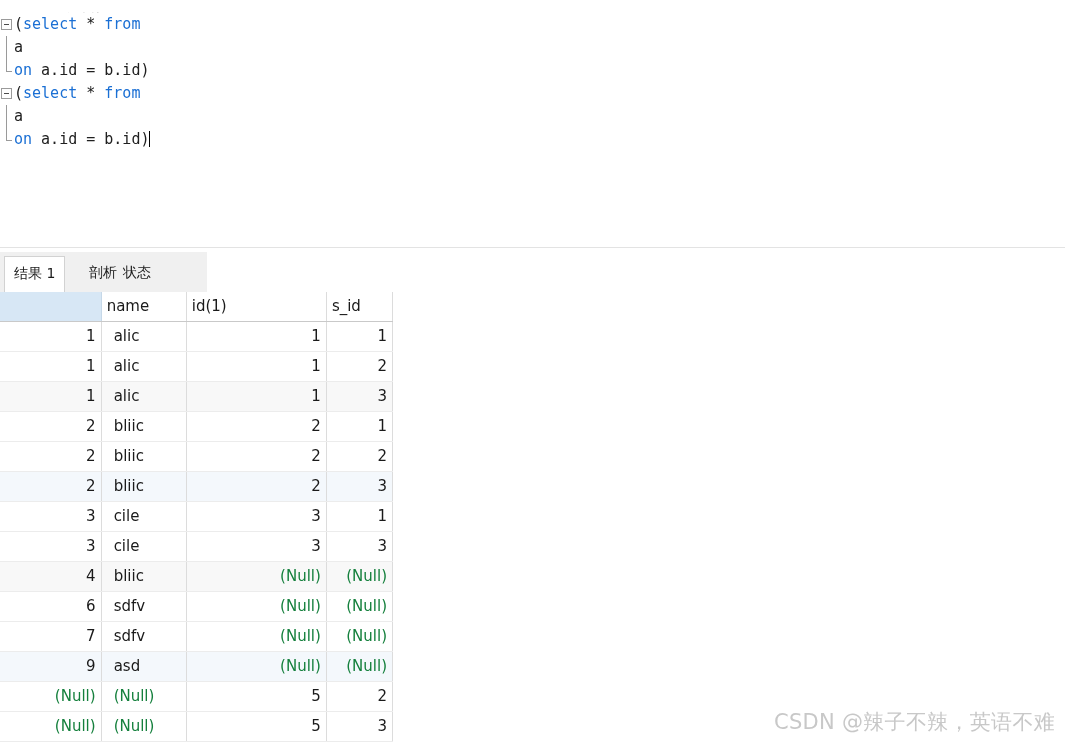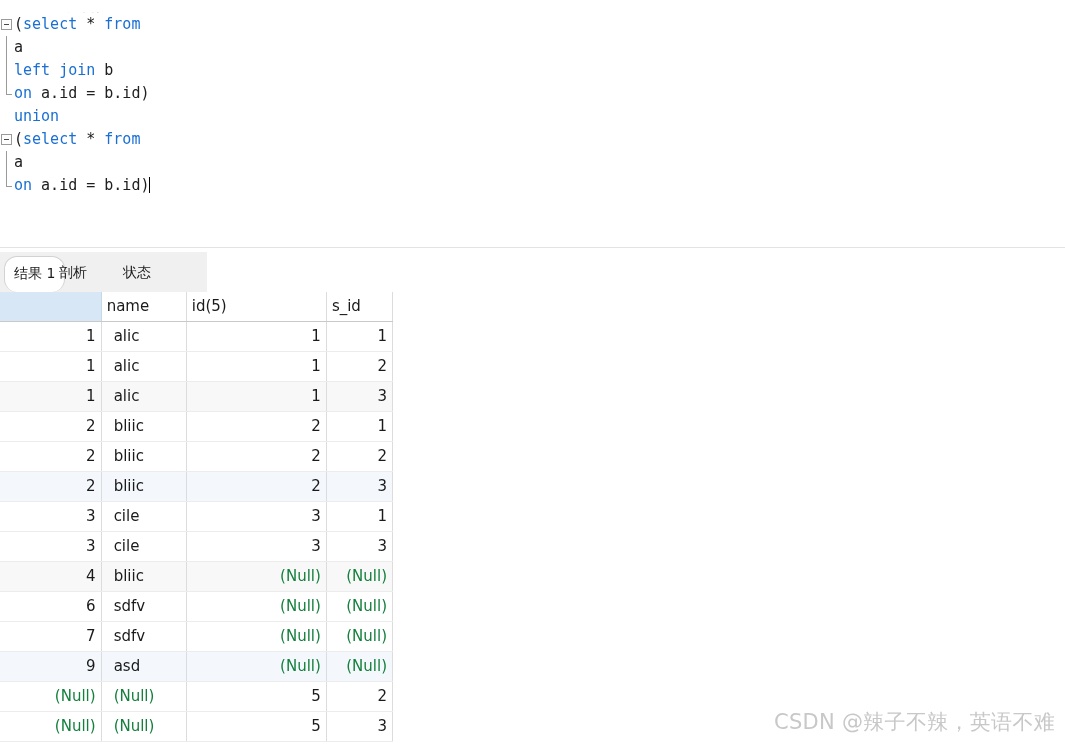--- a/index.html
+++ b/index.html
@@ -102,21 +102,20 @@
     position: absolute;
     top: 5px;
     height: 35px;
     line-height: 31px;
     font-size: 14px;
     color: #1b1b1b;
     padding: 0 9px;
     box-sizing: border-box;
     font-family: "DejaVu Sans", "Liberation Sans", sans-serif;
     white-space: nowrap;
-    border-radius: 13px;
   }
   .tab.active {
     background: #ffffff;
     border: 1px solid #d2d2d2;
     border-bottom: none;
     top: 4px;
     height: 36px;
     line-height: 33px;
   }
 
@@ -178,48 +177,46 @@
 </head>
 <body>
 
 <div id="editor">
   <div class="code-line first">
     <span class="cmt"># 全连接</span>
   </div>
   <div id="code-body">
       <div class="code-line"><span class="fold-box" style="top: 6px;"></span><span class="punct">(</span><span class="kw">select</span><span class="ident"> * </span><span class="kw">from</span></div>
       <div class="code-line"><span class="fold-stem" style="top: 0px; height: 23px;"></span><span class="ident">a</span></div>
-      <div class="code-line"><span class="fold-stem" style="top: 0px; height: 23px;"></span><span class="kw">left join</span><span class="ident"> b</span></div>
       <div class="code-line"><span class="fold-stem" style="top: 0px; height: 12px;"></span><span class="fold-foot" style="top: 12px;"></span><span class="kw">on</span><span class="ident"> a.id = b.id</span><span class="punct">)</span></div>
-      <div class="code-line"><span class="kw">union</span></div>
       <div class="code-line"><span class="fold-box" style="top: 6px;"></span><span class="punct">(</span><span class="kw">select</span><span class="ident"> * </span><span class="kw">from</span></div>
       <div class="code-line"><span class="fold-stem" style="top: 0px; height: 23px;"></span><span class="ident">a</span></div>
       <div class="code-line"><span class="fold-stem" style="top: 0px; height: 12px;"></span><span class="fold-foot" style="top: 12px;"></span><span class="kw">on</span><span class="ident"> a.id = b.id</span><span class="punct">)</span><span class="caret"></span></div>
     </div>
 </div>
 <div id="editor-bottom-rule"></div>
 
 <div id="tabbar">
     <div class="tab active" style="left: 4px;"><span>结果 1</span></div>
-    <div class="tab" style="left: 50px; font-family: Liberation Serif, serif;"><span>剖析</span></div>
+    <div class="tab" style="left: 80px; font-family: Liberation Serif, serif;"><span>剖析</span></div>
     <div class="tab" style="left: 114px; text-align: center;"><span>状态</span></div>
   </div>
 
 <table id="grid">
   <colgroup>
     <col class="c0">
       <col class="c1">
       <col class="c2">
       <col class="c3">
   </colgroup>
   <thead>
     <tr>
       <th class="rowsel"></th>
       <th>name</th>
-      <th>id(5)</th>
+      <th>id(1)</th>
       <th>s_id</th>
     </tr>
   </thead>
   <tbody id="grid-body">
       <tr>
         <td class="num">1</td>
         <td class="txt">alic</td>
         <td class="num">1</td>
         <td class="num">1</td>
       </tr>

